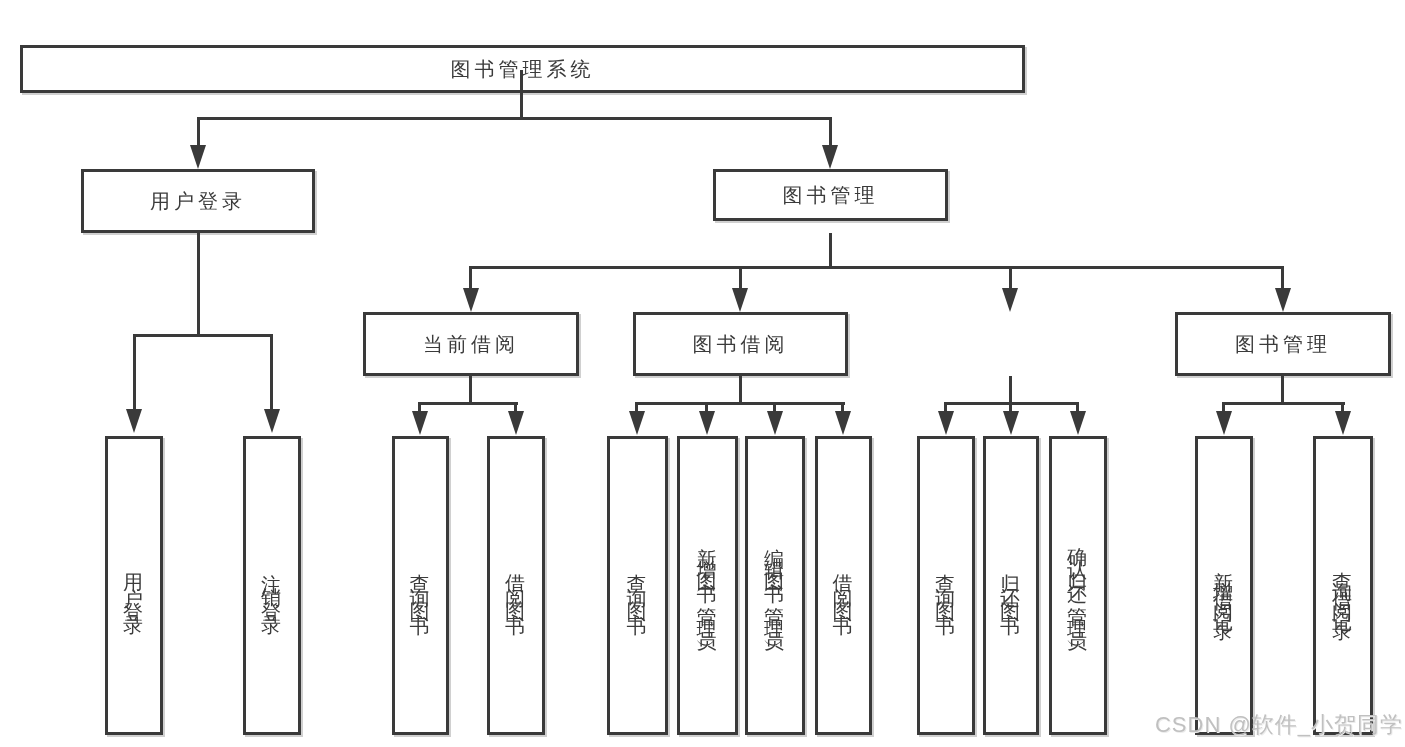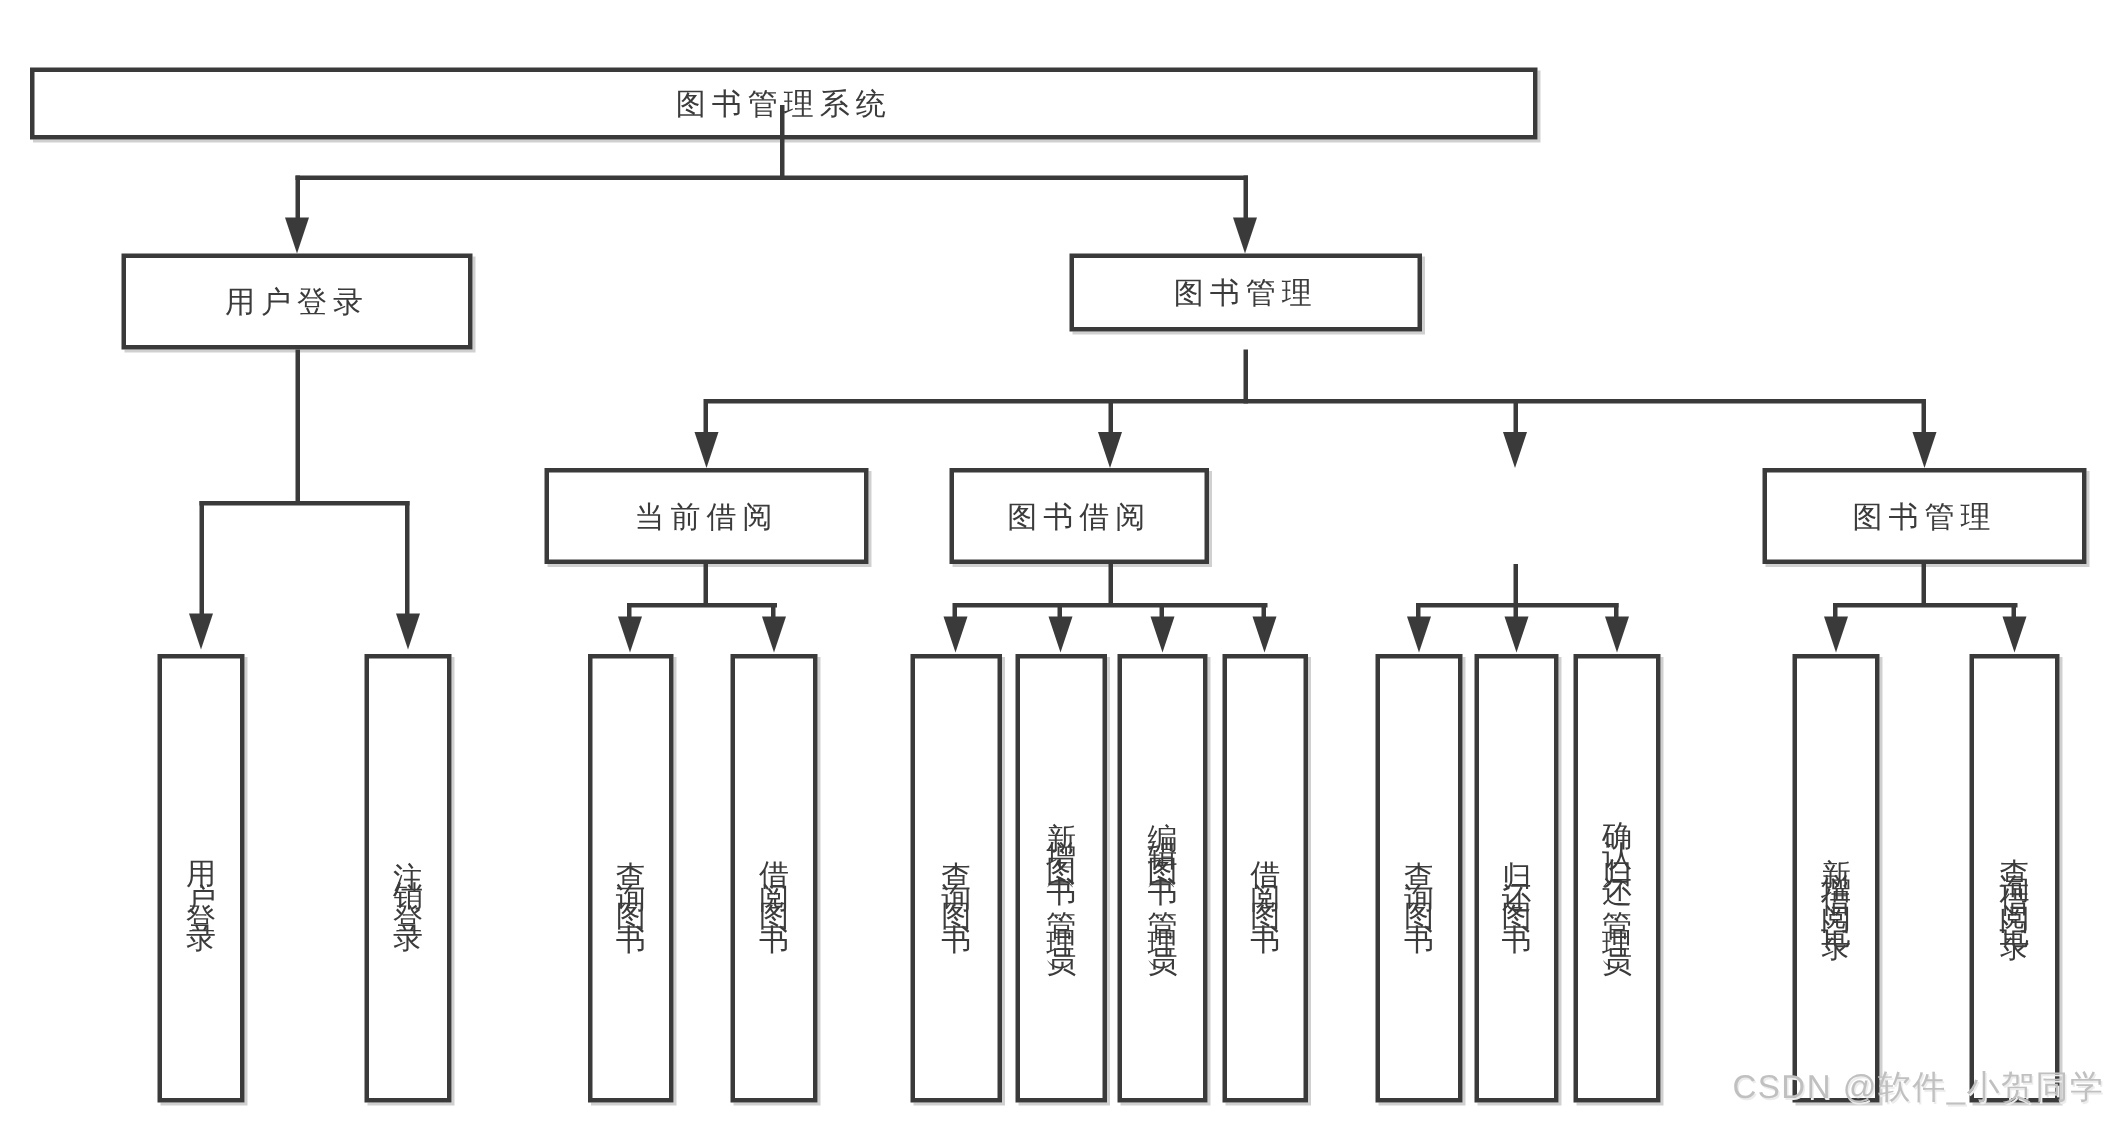--- a/index.html
+++ b/index.html
@@ -68,21 +68,21 @@
   <div class="vline" style="left:1009px;top:266px;height:23px;"></div>
   <div class="vline" style="left:1281px;top:266px;height:23px;"></div>
   <div class="ar" style="left:463px;top:288px;"></div>
   <div class="ar" style="left:732px;top:288px;"></div>
   <div class="ar" style="left:1002px;top:288px;"></div>
   <div class="ar" style="left:1275px;top:288px;"></div>
 
   <div class="box hnode" style="left:363px;top:312px;width:216px;height:64px;">
     <span>当前借阅</span>
   </div>
-  <div class="box hnode" style="left:633px;top:312px;width:173px;height:64px;">
+  <div class="box hnode" style="left:633px;top:312px;width:215px;height:64px;">
     <span>图书借阅</span>
   </div>
   <div class="box hnode" style="left:1175px;top:312px;width:216px;height:64px;">
     <span>图书管理</span>
   </div>
 
   <div class="vline" style="left:469px;top:376px;height:28px;"></div>
   <div class="hline" style="left:419px;top:402px;width:99px;"></div>
   <div class="vline" style="left:418px;top:402px;height:12px;"></div>
   <div class="vline" style="left:514px;top:402px;height:12px;"></div>

